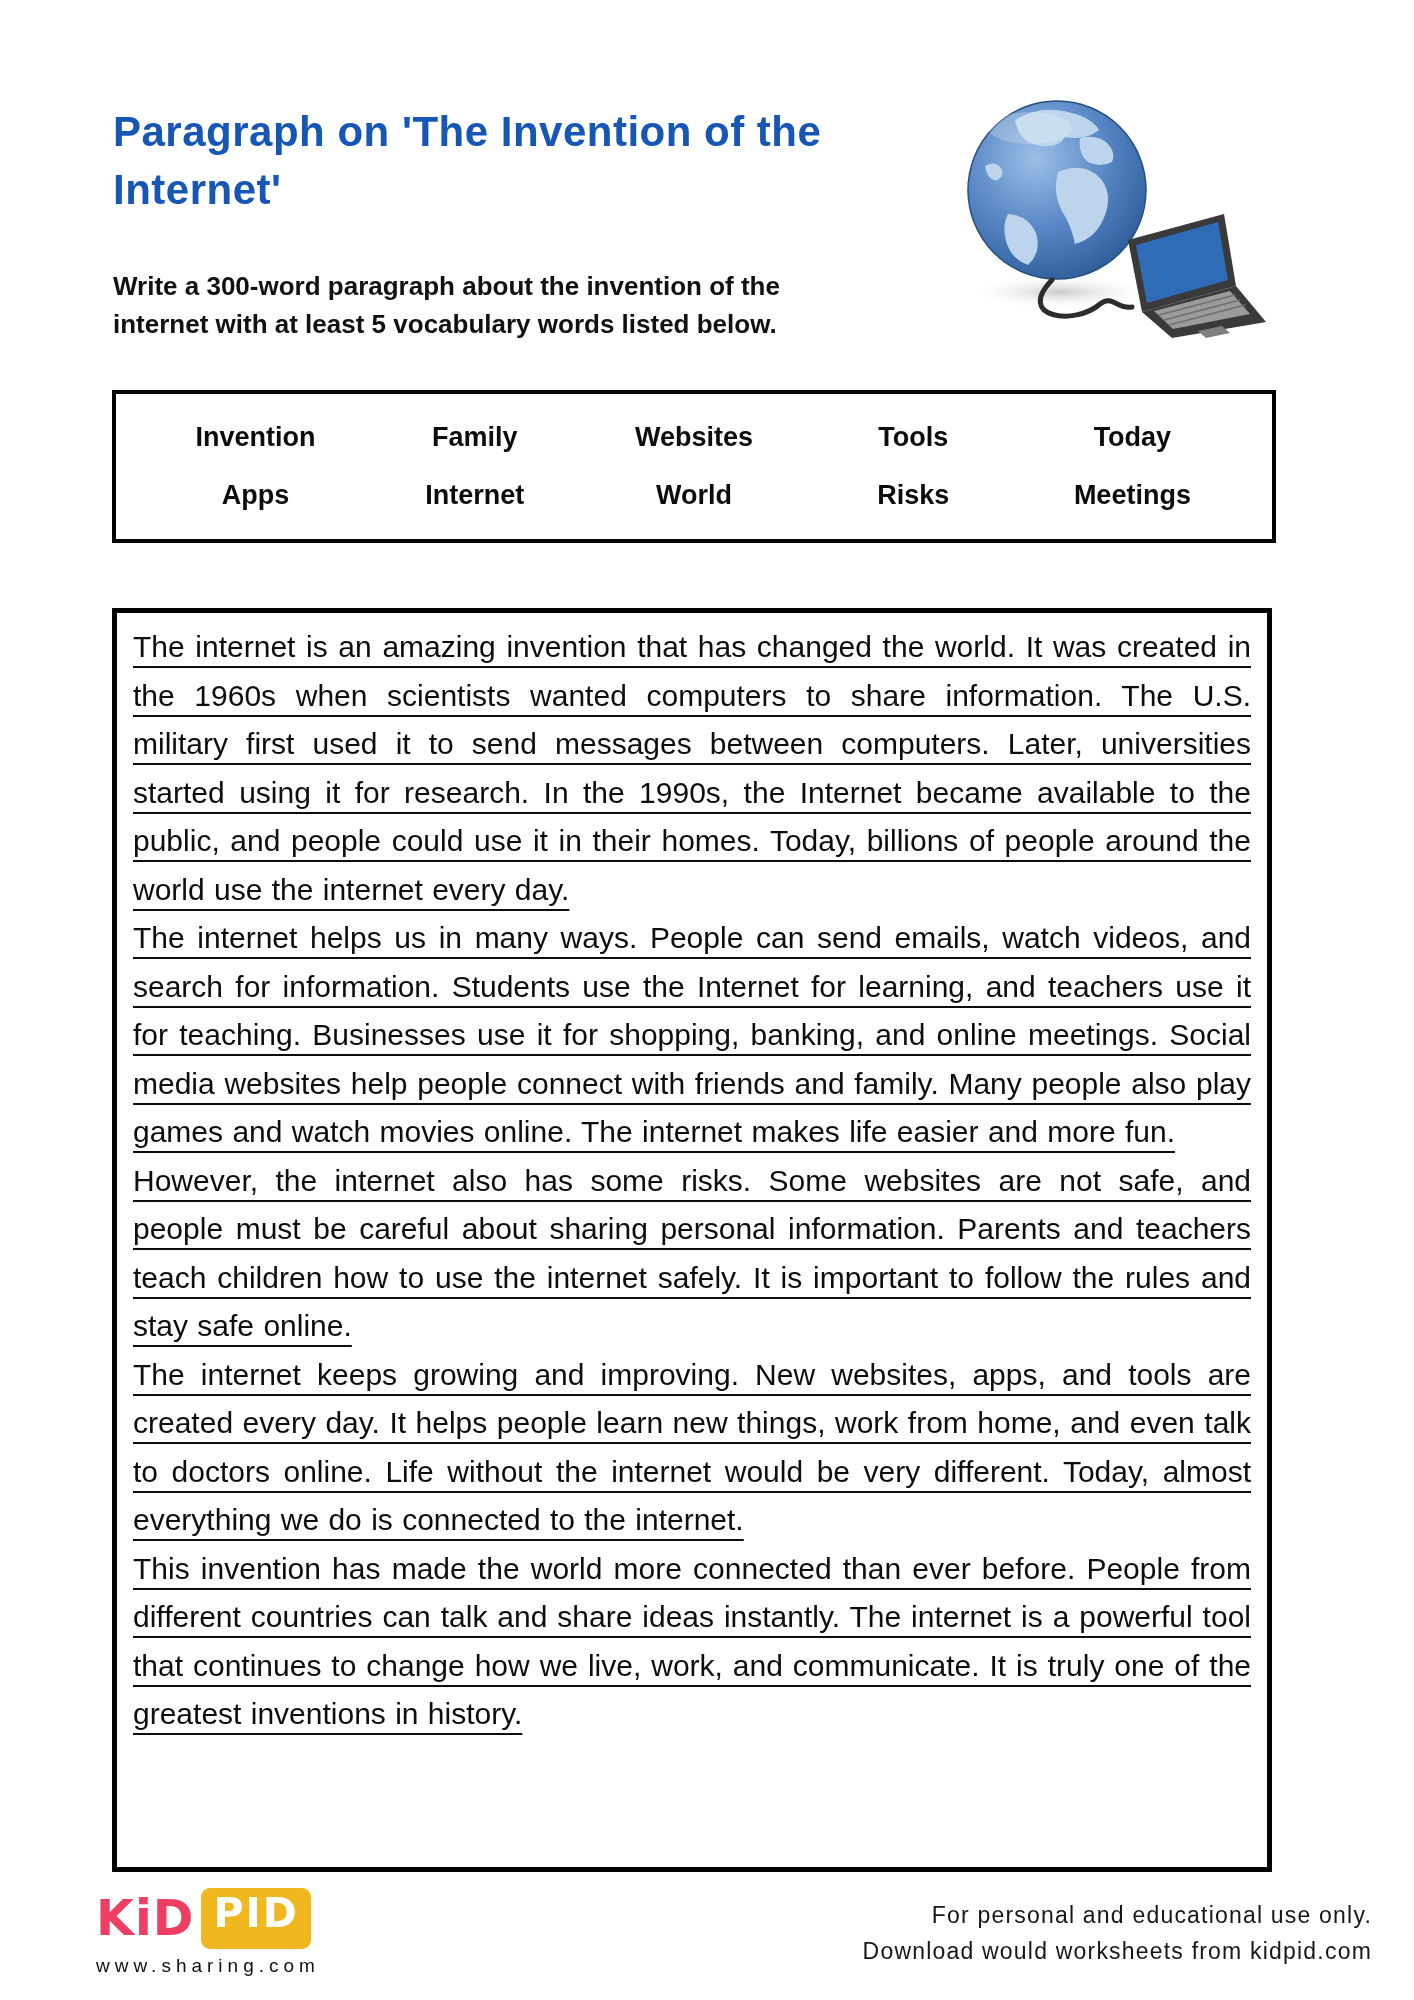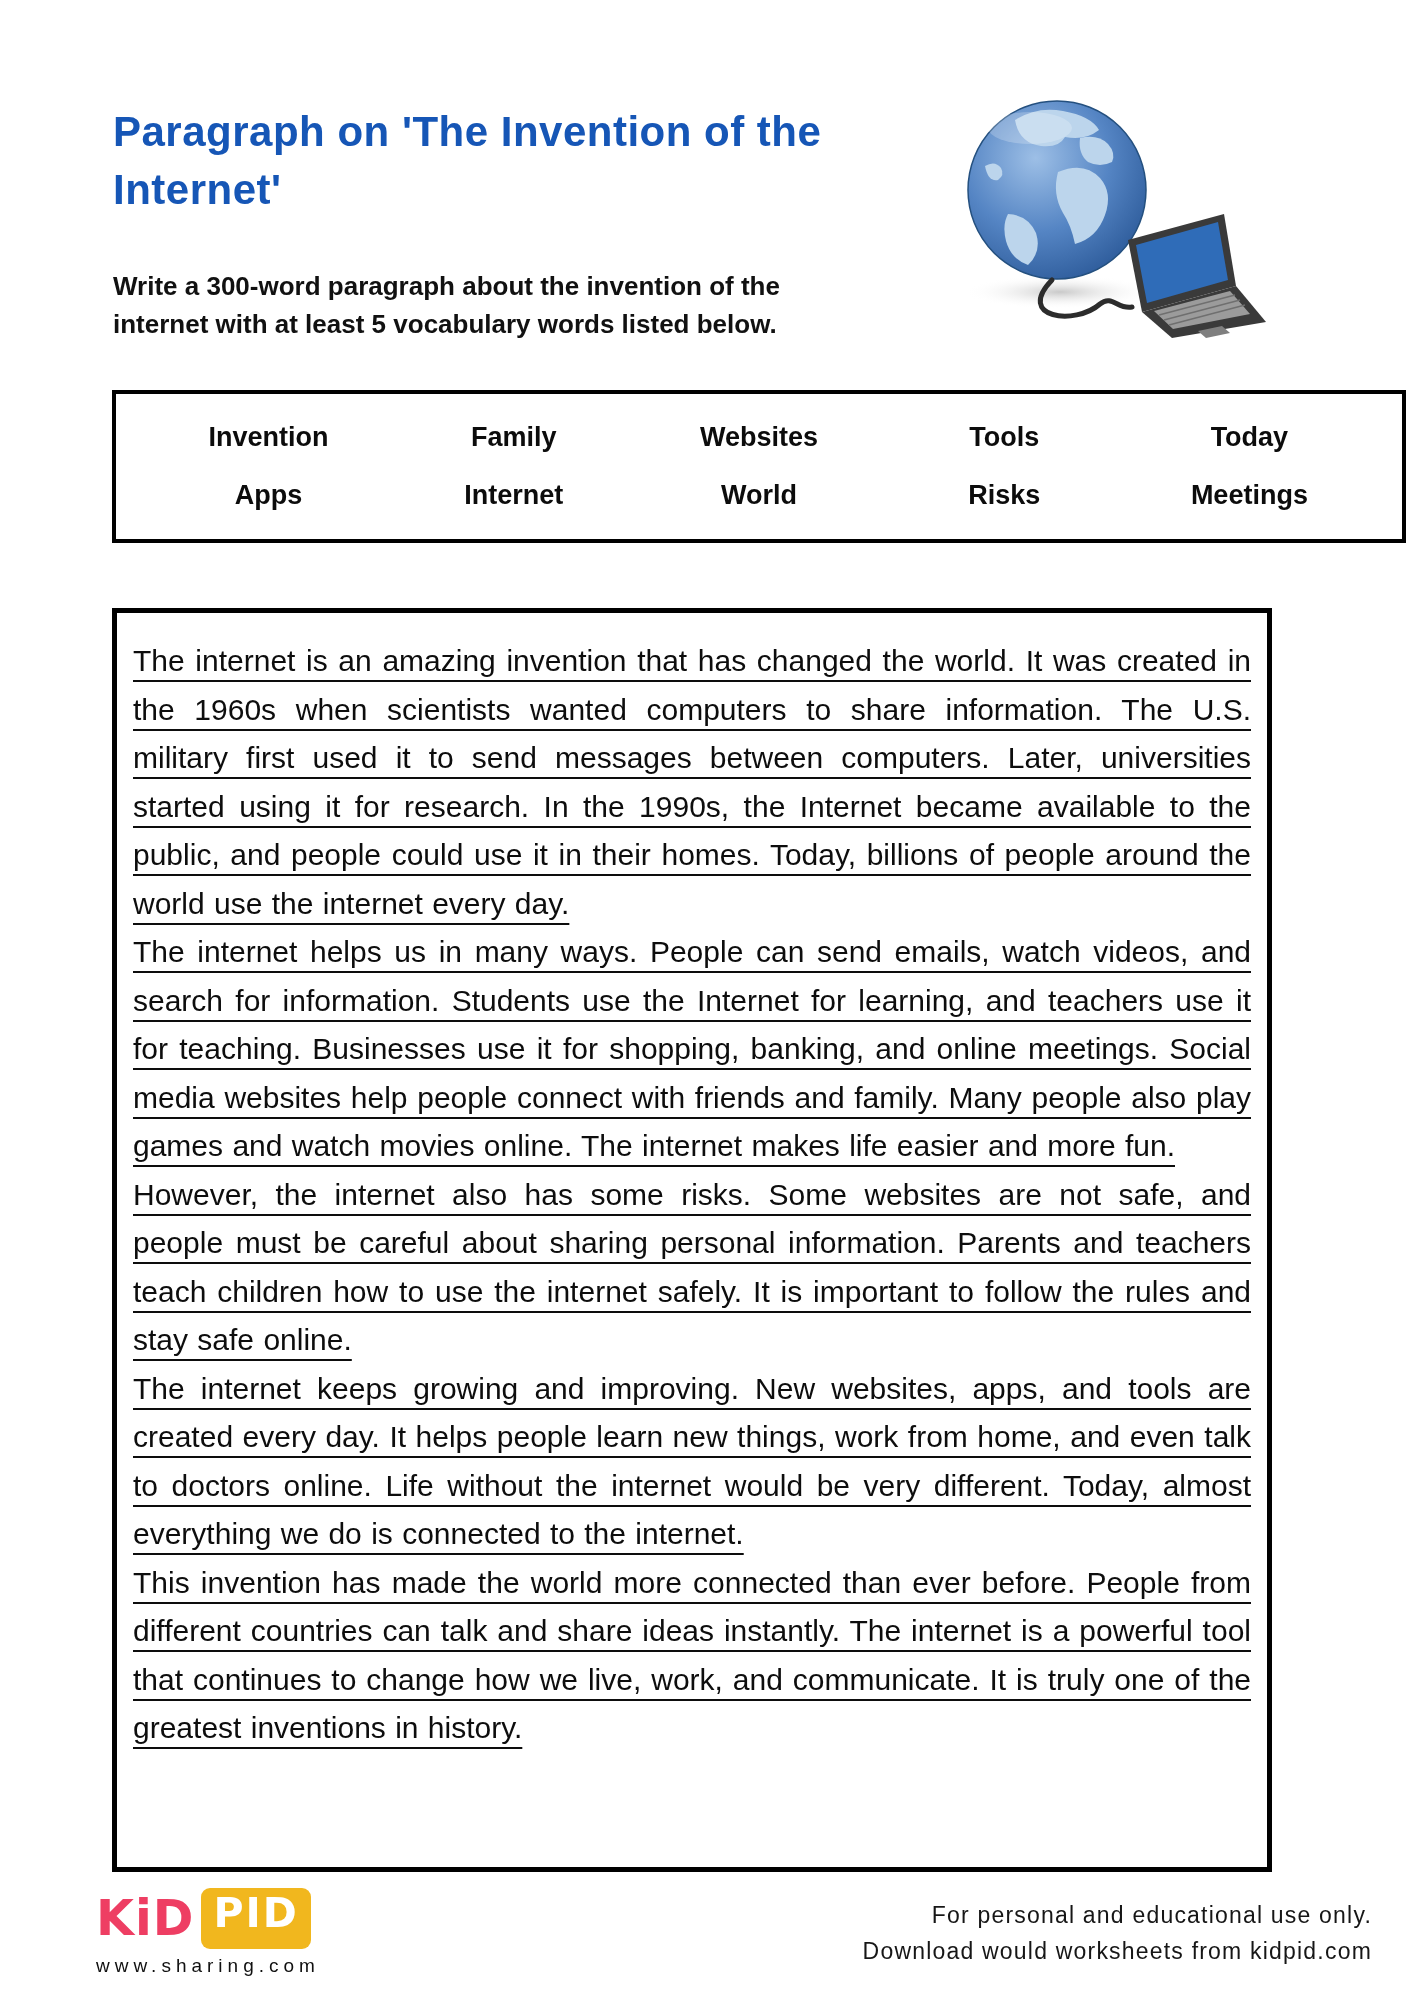--- a/index.html
+++ b/index.html
@@ -43,21 +43,21 @@
     top: 88px;
     width: 320px;
     height: 250px;
   }
 
   
   .vocab-box {
     position: absolute;
     left: 112px;
     top: 390px;
-    width: 1294px;
+    width: 1164px;
     height: 153px;
     border: 4px solid #000000;
     background: #ffffff;
     display: grid;
     grid-template-columns: repeat(5, 1fr);
     grid-template-rows: 1fr 1fr;
     align-items: center;
     justify-items: center;
     padding: 14px 30px;
   }
@@ -69,21 +69,21 @@
 
   
   .essay-box {
     position: absolute;
     left: 112px;
     top: 608px;
     width: 1160px;
     height: 1264px;
     border: 5px solid #000000;
     background: #ffffff;
-    padding: 24px 16px 0 16px;
+    padding: 10px 16px 0 16px;
     overflow: hidden;
   }
   .essay-box p {
     font-size: 30px;
     line-height: 48.5px;
     color: #0d0d0d;
     text-align: justify;
     text-decoration: underline;
     text-decoration-thickness: 1.5px;
     text-underline-offset: 9px;

